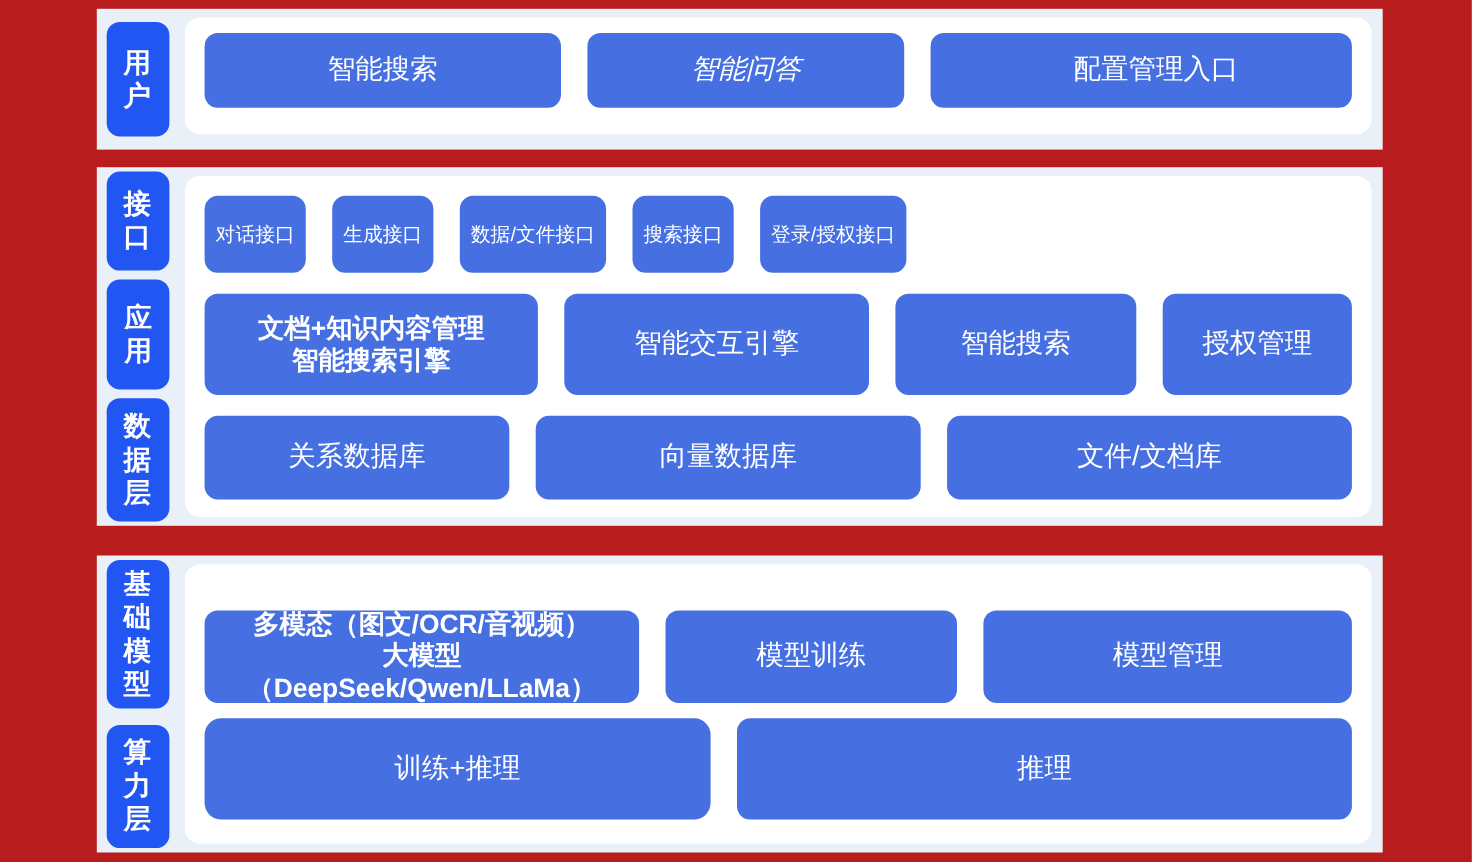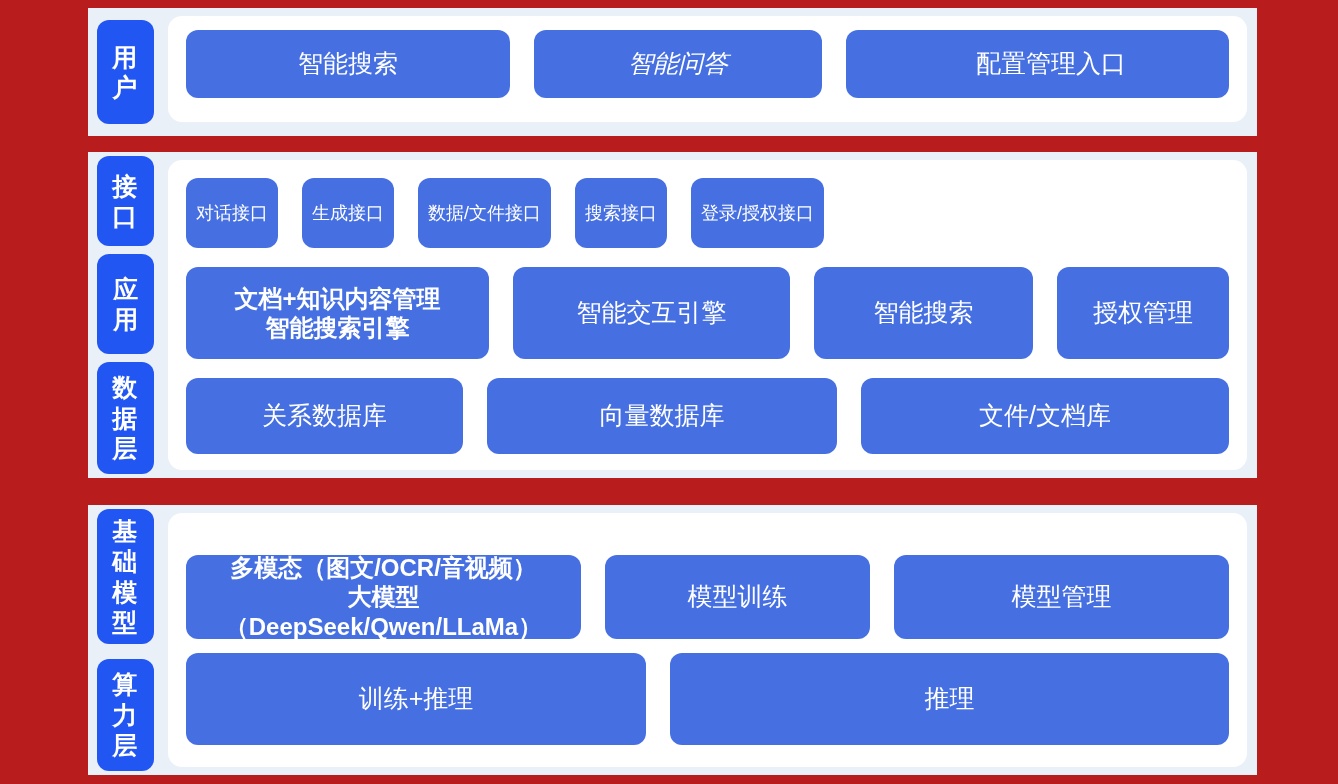--- a/index.html
+++ b/index.html
@@ -160,21 +160,21 @@
     justify-content: flex-end;
     padding: 18px 18px 22px 18px;
     gap: 14px;
   }
   #bot-r0 .box { height: 84px; }
   #bot-b00 { flex: 0 0 395px; }
   #bot-b01 { flex: 0 0 265px; }
   #bot-b02 { flex: 1 1 auto; }
 
   #bot-r1 .box { height: 92px; }
-  #bot-b10 { flex: 0 0 460px; }
+  #bot-b10 { flex: 0 0 460px; border-radius: 15px; }
   #bot-b11 { flex: 1 1 auto; }
 
   
   #section-user .vtab { height: 104px; }
 
   #tab-interface { height: 90px; }
   #tab-application { height: 100px; text-align: right; }
   #tab-data { height: 112px; }
 
   #tab-foundation { height: 135px; }

